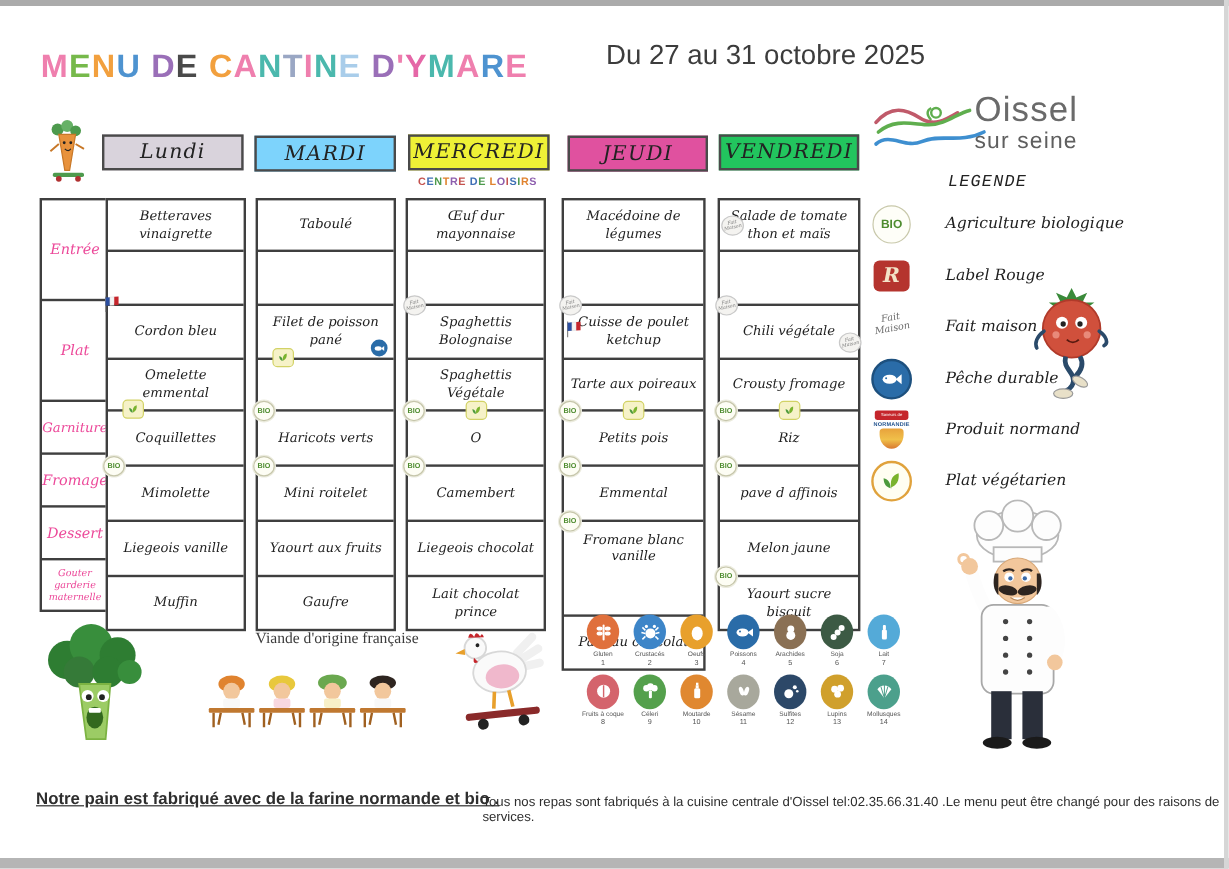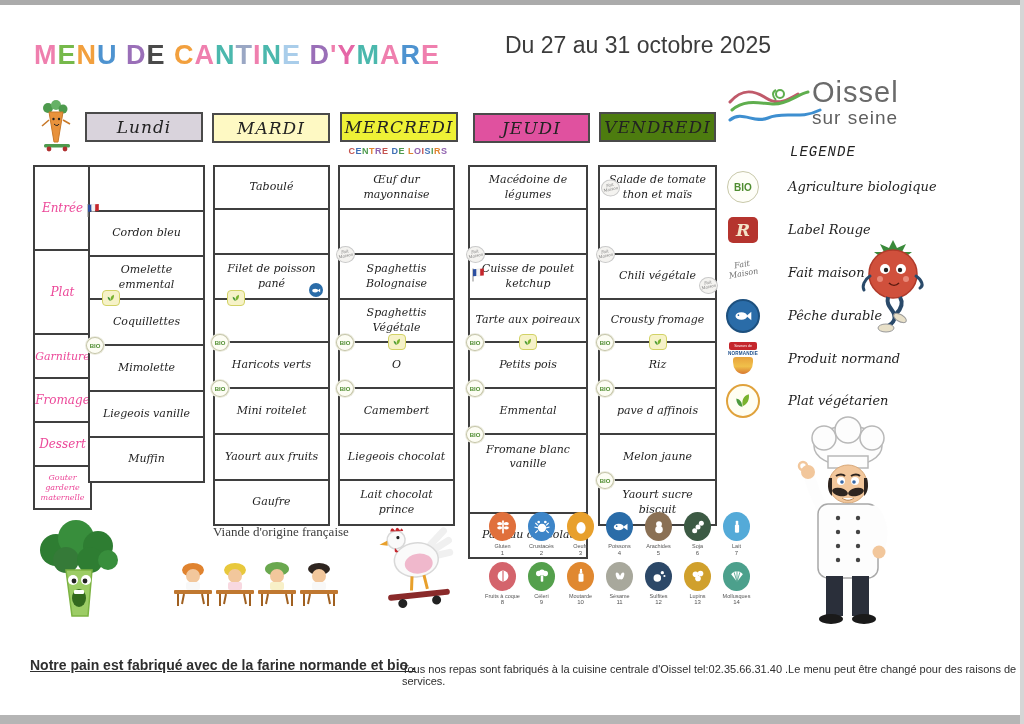--- a/index.html
+++ b/index.html
@@ -136,45 +136,48 @@
       <path d="M15 20 L8 26 M29 20 L36 24" stroke="#c87828" stroke-width="1.6"></path>
       <rect x="10" y="44" width="26" height="3.5" rx="1.5" fill="#4d9a4d"></rect>
       <circle cx="15" cy="49" r="2.4" fill="#b03030"></circle>
         <circle cx="31" cy="49" r="2.4" fill="#b03030"></circle>
     </svg>
   </div>
 
   <div class="dayhdr" style="left: 85px; top: 112px; width: 114px; background: rgb(217, 211, 220);">
       <span>Lundi</span>
     </div>
-  <div class="dayhdr" style="left: 212px; top: 113px; width: 114px; background: #fef9c3; align-items: center;">
+  <div class="dayhdr" style="left: 212px; top: 113px; width: 114px; background: #7dd3fc; align-items: center;">
       <span>MARDI</span>
     </div>
   <div class="dayhdr" style="left: 340px; top: 112px; width: 114px; background: rgb(238, 241, 54);">
       <span>MERCREDI</span>
     </div>
   <div class="dayhdr" style="left: 473px; top: 113px; width: 113px; background: rgb(224, 81, 159);">
       <span>JEUDI</span>
     </div>
-  <div class="dayhdr" style="left: 599px; top: 112px; width: 113px; background: #4d7c0f;">
+  <div class="dayhdr" style="left: 599px; top: 112px; width: 113px; background: #22c55e;">
       <span>VENDREDI</span>
     </div>
   <div class="day-note"><span style="color: rgb(196, 82, 78);">C</span><span style="color: rgb(63, 111, 181);">E</span><span style="color: rgb(77, 154, 77);">N</span><span style="color: rgb(224, 131, 47);">T</span><span style="color: rgb(142, 95, 174);">R</span><span style="color: rgb(196, 82, 78);">E</span><span> </span><span style="color: rgb(63, 111, 181);">D</span><span style="color: rgb(77, 154, 77);">E</span><span> </span><span style="color: rgb(224, 131, 47);">L</span><span style="color: rgb(142, 95, 174);">O</span><span style="color: rgb(196, 82, 78);">I</span><span style="color: rgb(63, 111, 181);">S</span><span style="color: rgb(77, 154, 77);">I</span><span style="color: rgb(224, 131, 47);">R</span><span style="color: rgb(142, 95, 174);">S</span></div>
 
   <div class="label-col">
     <div class="label-cell" style="height:82px;">Entrée</div>
     <div class="label-cell" style="height:82px;">Plat</div>
     <div class="label-cell" style="height:42px;font-size:11px;">Garniture</div>
     <div class="label-cell" style="height:42px;font-style:italic;">Fromage</div>
     <div class="label-cell" style="height:42px;">Dessert</div>
     <div class="label-cell small" style="height:41px;">Gouter garderie maternelle</div>
   </div>
 
   <div id="menu-table">
       <div class="menu-col" style="left: 88px; width: 113px;">
+        <div class="menu-cell" style="height: 39px;">
+          <span class="cell-text">Betteraves vinaigrette</span>
+        </div>
         <div class="menu-cell" style="height: 41px;">
           <span class="cell-text"></span>
         </div>
         <div class="menu-cell" style="height: 41px;">
           <span class="cell-text">Cordon bleu</span>
           <span class="badge b-tl"><svg width="14" height="15" viewBox="0 0 14 15">
               <line x1="2" y1="1" x2="2" y2="14" stroke="#888" stroke-width="1"></line>
               <g transform="skewY(-4)">
                 <rect x="2" y="2" width="3.6" height="7" fill="#2b4ea0"></rect>
                 <rect x="5.6" y="2" width="3.6" height="7" fill="#f4f4f4" stroke="#ccc" stroke-width=".3"></rect>

